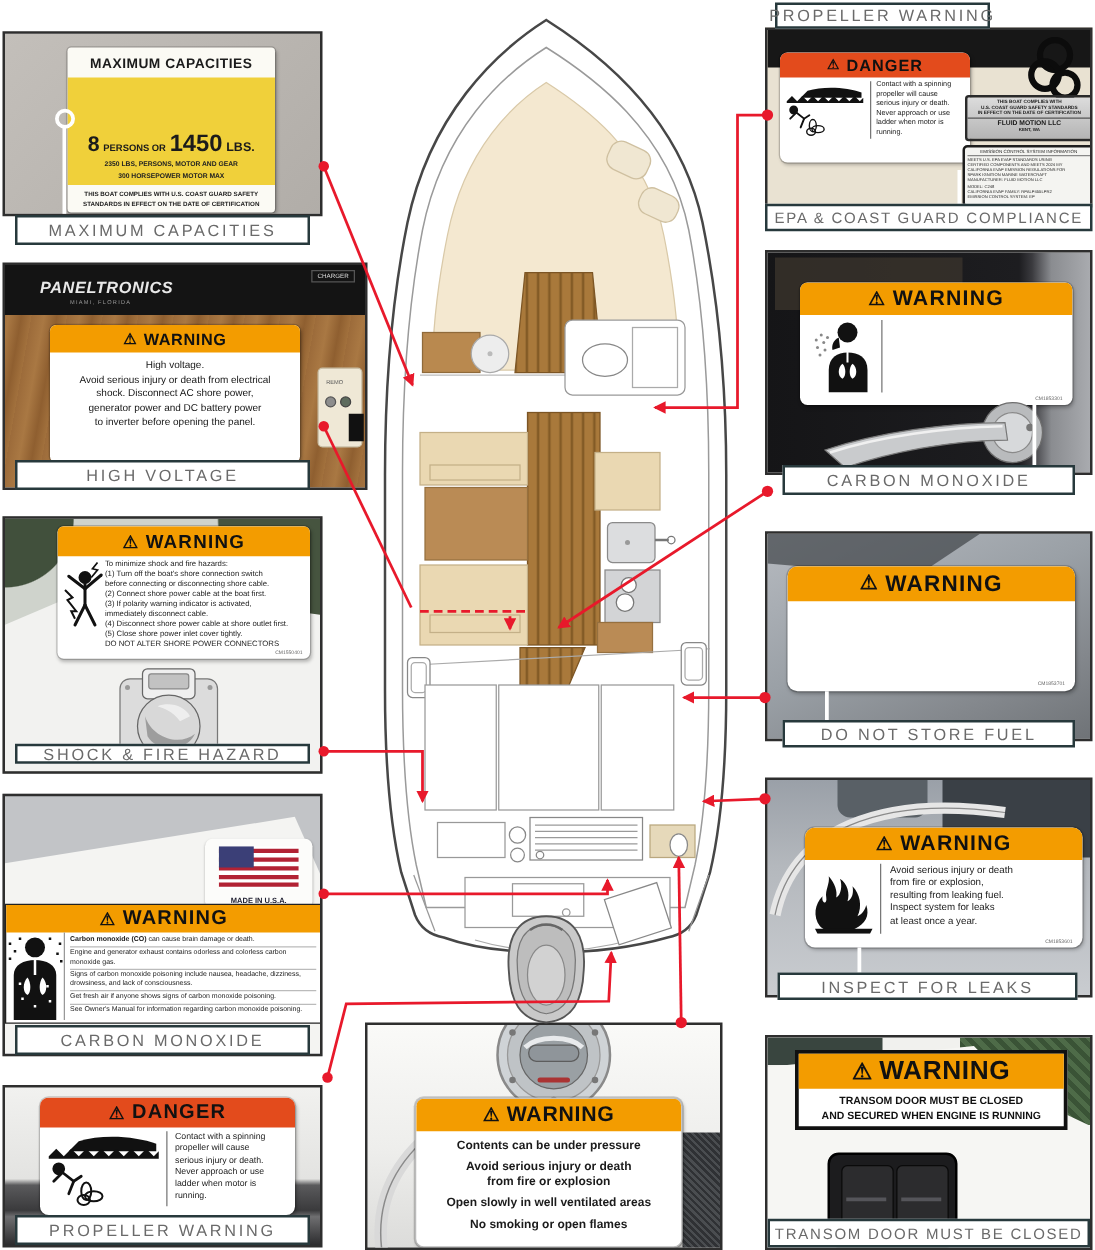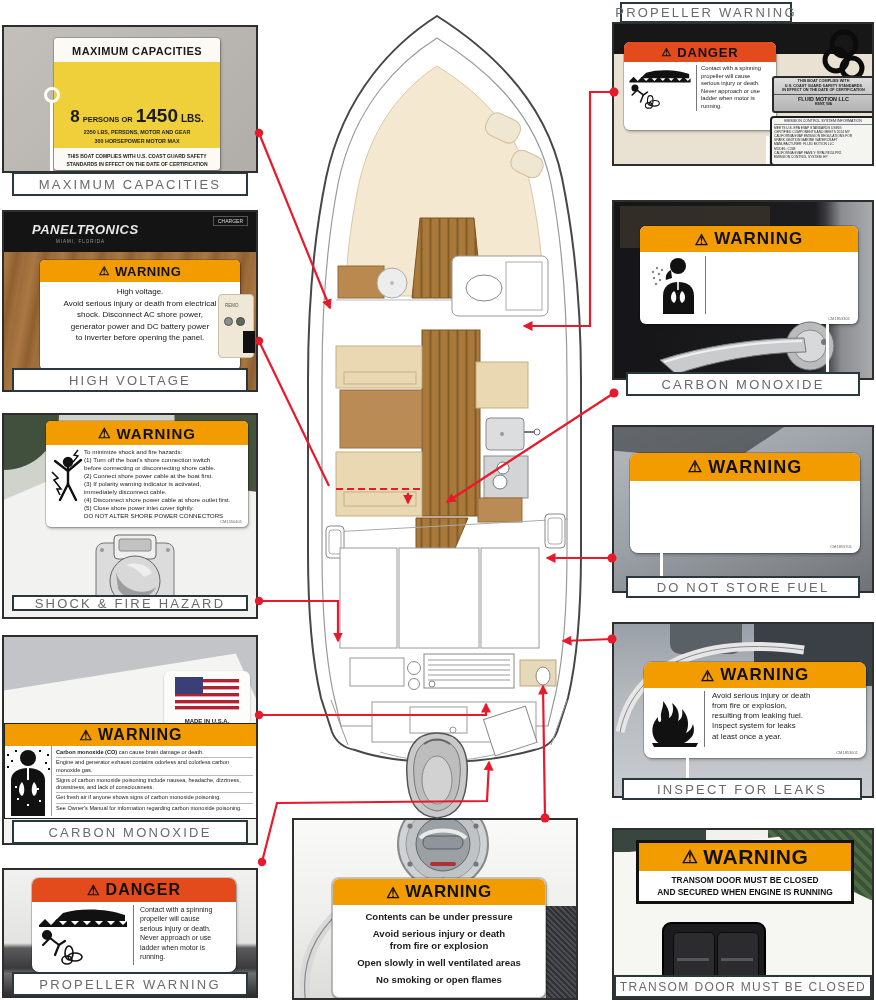--- a/index.html
+++ b/index.html
@@ -45,21 +45,21 @@
       <div style="display:flex;justify-content:space-between;align-items:center;margin:4px 8px 0;">
         <span style="font-size:5px;font-weight:bold;color:#222;background:#F0D03A;padding:1px 3px;">MODEL: CUTWATER 24</span>
         <span style="font-size:5px;font-weight:bold;color:#222;">KENT, WA</span>
       </div>
     </div>
     <div style="position:absolute;left:40px;top:60px;width:10px;height:10px;border:3px solid #fff;border-radius:50%;"></div>
     <div class="leader" style="left:46px;top:74px;height:72px;"></div>
   </div>
   <div class="cap" style="left:12px;top:172px;width:236px;height:24px;">MAXIMUM CAPACITIES</div>
 
-  <div class="photo" style="left:2px;top:210px;width:256px;height:182px;background:repeating-linear-gradient(100deg,#9c6b3a 0,#a97843 10px,#8f5f30 20px,#a2713d 28px);">
+  <div class="photo" style="left:2px;top:210px;width:292px;height:182px;background:repeating-linear-gradient(100deg,#9c6b3a 0,#a97843 10px,#8f5f30 20px,#a2713d 28px);">
     <div style="position:absolute;left:0;top:0;width:100%;height:40px;background:#141414;">
       <span style="position:absolute;left:28px;top:10px;color:#e8e8e8;font-weight:bold;font-style:italic;font-size:13px;letter-spacing:.5px;">PANELTRONICS</span>
       <span style="position:absolute;left:52px;top:27px;color:#9a9a9a;font-size:4.5px;letter-spacing:1px;">MIAMI, FLORIDA</span>
       <span style="position:absolute;right:8px;top:4px;color:#ddd;font-size:5px;border:1px solid #555;padding:1px 4px;">CHARGER</span>
     </div>
     <div class="sticker" style="left:36px;top:48px;width:200px;height:110px;">
       <div class="hdr warn" style="height:22px;font-size:13px;letter-spacing:.5px;">
         <span class="tri" style="font-size:12px;">⚠</span>
         <span>WARNING</span>
       </div>
@@ -288,20 +288,21 @@
 CERTIFIED COMPONENTS AND MEETS 2024 MY
 CALIFORNIA EVAP EMISSION REGULATIONS FOR
 SPARK IGNITION MARINE WATERCRAFT
 MANUFACTURER: FLUID MOTION LLC
 MODEL: C248
 CALIFORNIA EVAP FAMILY: RPALP455LPR2
 EMISSION CONTROL SYSTEM: EP</div>
     </div>
     <div class="leader" style="left:152px;top:112px;height:30px;"></div>
   </div>
+  <div class="cap tight" style="left:612px;top:163px;width:262px;height:22px;">EPA &amp; COAST GUARD COMPLIANCE</div>
 
   <div class="photo" style="left:612px;top:200px;width:262px;height:180px;background:linear-gradient(90deg,#151517 0,#1d1d20 78%,#3a3a3e 82%,#8a8c90 88%,#a9abaf 100%);">
     <div style="position:absolute;left:6px;top:4px;width:150px;height:42px;background:#3a332c;opacity:.8;"></div>
     <div class="sticker" style="left:26px;top:24px;width:218px;height:98px;border-radius:6px;">
       <div class="hdr warn" style="height:26px;font-size:17px;letter-spacing:1px;">
         <span class="tri" style="font-size:15px;">⚠</span>
         <span>WARNING</span>
       </div>
       <div style="display:flex;padding:4px 5px 0;">
         <span style="width:60px;flex:none;border-right:1px solid #777;">

